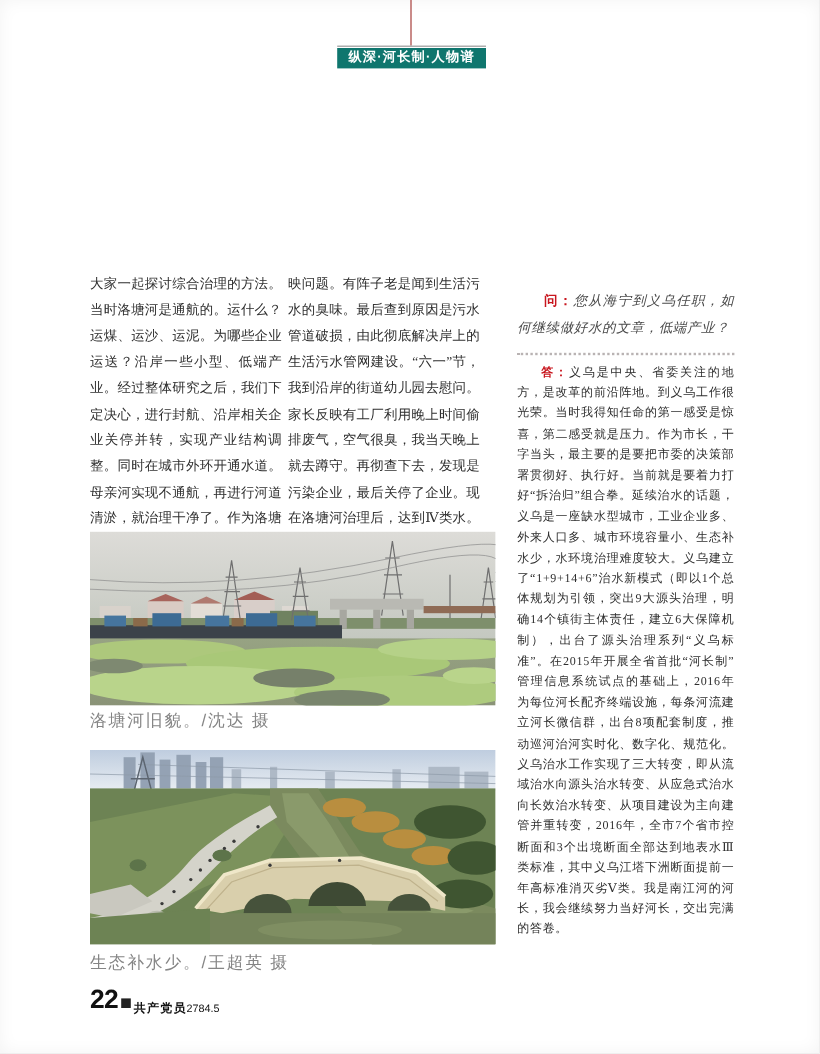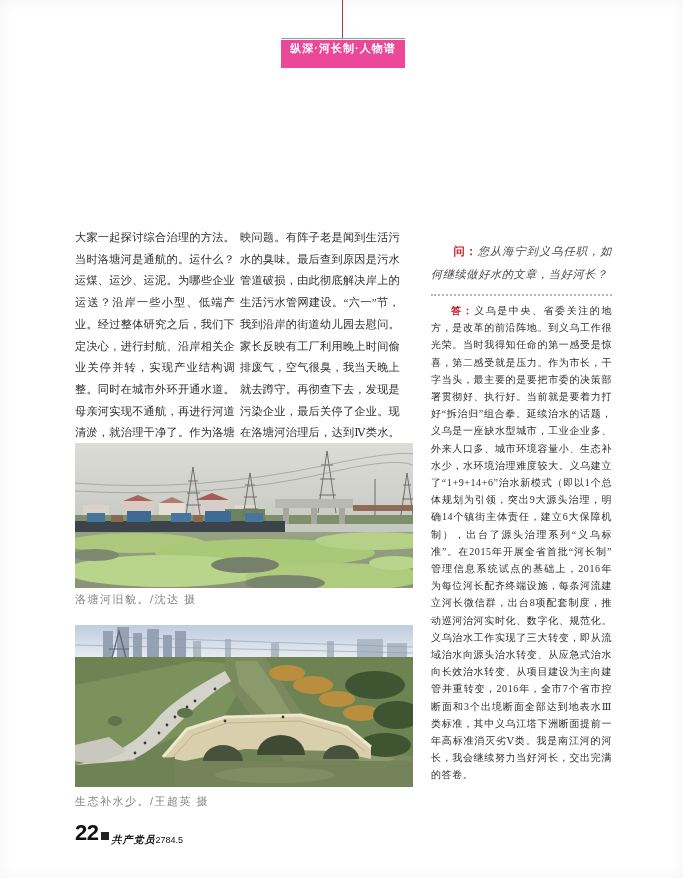--- a/index.html
+++ b/index.html
@@ -5,21 +5,21 @@
   html,body{margin:0;padding:0;background:#e9e9e9;}
   .page{
     position:relative;width:683px;height:878px;margin:0 auto;background:#ffffff;
     font-family:"Liberation Serif","DejaVu Serif",serif;color:#2e2e2e;overflow:hidden;
     box-shadow:inset 0 0 14px rgba(0,0,0,0.05);
   }
   
   .top-rule{position:absolute;left:342px;top:0;width:1px;height:38px;background:#a8403c;}
   .badge-hairline{position:absolute;left:281px;top:38px;width:124px;height:1px;background:#9a9a9a;}
   .badge{
-    position:absolute;left:281px;top:40px;width:124px;height:28px;background:#ec4899;
+    position:absolute;left:281px;top:40px;width:124px;height:17px;background:#0f766e;
     color:#ffffff;font-family:"Liberation Sans","DejaVu Sans",sans-serif;
     font-weight:bold;font-size:11px;line-height:17px;text-align:center;letter-spacing:1px;
   }
   
   .col{position:absolute;top:227px;text-align:justify;font-size:11.2px;line-height:21.7px;letter-spacing:0.2px;}
   .col-left{left:75px;width:160px;}
   .col-mid{left:240px;width:160px;}
   
   .qa-col{position:absolute;left:431px;top:240px;width:181px;}
   .question{
@@ -32,47 +32,47 @@
     margin:0;text-indent:2em;font-size:10px;line-height:17.2px;letter-spacing:0.6px;
     text-align:justify;color:#2e2e2e;font-style:normal;
   }
   
   .photo{position:absolute;left:75px;width:338px;background:#fff;z-index:2;margin:0;}
   .photo svg{display:block;width:100%;height:100%;}
   .photo-1{top:443px;height:145px;}
   .photo-2{top:625px;height:162px;}
   .caption{
     position:absolute;left:75px;z-index:3;margin:0;color:#858585;
-    font-size:11px;letter-spacing:1.5px;font-family:"Liberation Sans","DejaVu Sans",sans-serif;text-align:center;
+    font-size:14px;letter-spacing:1.5px;font-family:"Liberation Sans","DejaVu Sans",sans-serif;text-align:center;
   }
   .caption-1{top:592px;}
   .caption-2{top:794px;}
   
   .footer{position:absolute;left:75px;top:820px;display:flex;align-items:baseline;z-index:3;
           font-family:"Liberation Sans","DejaVu Sans",sans-serif;justify-content:center;}
   .page-number{font-size:22px;font-weight:bold;letter-spacing:-0.5px;color:#111;}
   .journal-logo{width:8px;height:8px;background:#222;margin:0 2px 0 3px;align-self:center;margin-top:6px;}
   .journal-name{font-size:10px;font-weight:bold;color:#111;font-family:"Liberation Serif","DejaVu Serif",serif;
-                font-style:italic;letter-spacing:1px;position:relative;top:3px;}
+                letter-spacing:1px;position:relative;top:3px;}
   .journal-issue{font-size:9px;color:#111;position:relative;top:3px;}
 </style>
 </head>
 <body>
 
 <div class="page">
 
   <div class="top-rule"></div>
   <div class="badge-hairline"></div>
   <div class="badge">纵深·河长制·人物谱</div>
 
   <div class="col col-left">大家一起探讨综合治理的方法。当时洛塘河是通航的。运什么？运煤、运沙、运泥。为哪些企业运送？沿岸一些小型、低端产业。经过整体研究之后，我们下定决心，进行封航、沿岸相关企业关停并转，实现产业结构调整。同时在城市外环开通水道。母亲河实现不通航，再进行河道清淤，就治理干净了。作为洛塘河的河长，我每天都会抽空去走。沿线老百姓都会围上来跟我反</div>
   <div class="col col-mid">映问题。有阵子老是闻到生活污水的臭味。最后查到原因是污水管道破损，由此彻底解决岸上的生活污水管网建设。“六一”节，我到沿岸的街道幼儿园去慰问。家长反映有工厂利用晚上时间偷排废气，空气很臭，我当天晚上就去蹲守。再彻查下去，发现是污染企业，最后关停了企业。现在洛塘河治理后，达到Ⅳ类水。河两岸实现绿化美化，成为老百姓休闲健身的健康绿道。</div>
 
   <div class="qa-col">
-    <p class="question"><span class="q-label">问：</span><span>您从海宁到义乌任职，如何继续做好水的文章，当好河长？</span></p>
+    <p class="question"><span class="q-label">问：</span><span>您从海宁到义乌任职，如何继续做好水的文章，低端产业？</span></p>
     <div class="dotted-sep"></div>
     <p class="answer"><span class="a-label">答：</span><span>义乌是中央、省委关注的地方，是改革的前沿阵地。到义乌工作很光荣。当时我得知任命的第一感受是惊喜，第二感受就是压力。作为市长，干字当头，最主要的是要把市委的决策部署贯彻好、执行好。当前就是要着力打好“拆治归”组合拳。延续治水的话题，义乌是一座缺水型城市，工业企业多、外来人口多、城市环境容量小、生态补水少，水环境治理难度较大。义乌建立了“1+9+14+6”治水新模式（即以1个总体规划为引领，突出9大源头治理，明确14个镇街主体责任，建立6大保障机制），出台了源头治理系列“义乌标准”。在2015年开展全省首批“河长制”管理信息系统试点的基础上，2016年为每位河长配齐终端设施，每条河流建立河长微信群，出台8项配套制度，推动巡河治河实时化、数字化、规范化。义乌治水工作实现了三大转变，即从流域治水向源头治水转变、从应急式治水向长效治水转变、从项目建设为主向建管并重转变，2016年，全市7个省市控断面和3个出境断面全部达到地表水Ⅲ类标准，其中义乌江塔下洲断面提前一年高标准消灭劣Ⅴ类。我是南江河的河长，我会继续努力当好河长，交出完满的答卷。</span></p>
   </div>
 
   <figure class="photo photo-1">
     <svg viewBox="0 0 338 145" preserveAspectRatio="none">
       <defs>
         <linearGradient id="sky1" x1="0" y1="0" x2="0" y2="1">
           <stop offset="0" stop-color="#dddcd8"></stop>
             <stop offset="1" stop-color="#c4c8c0"></stop>

